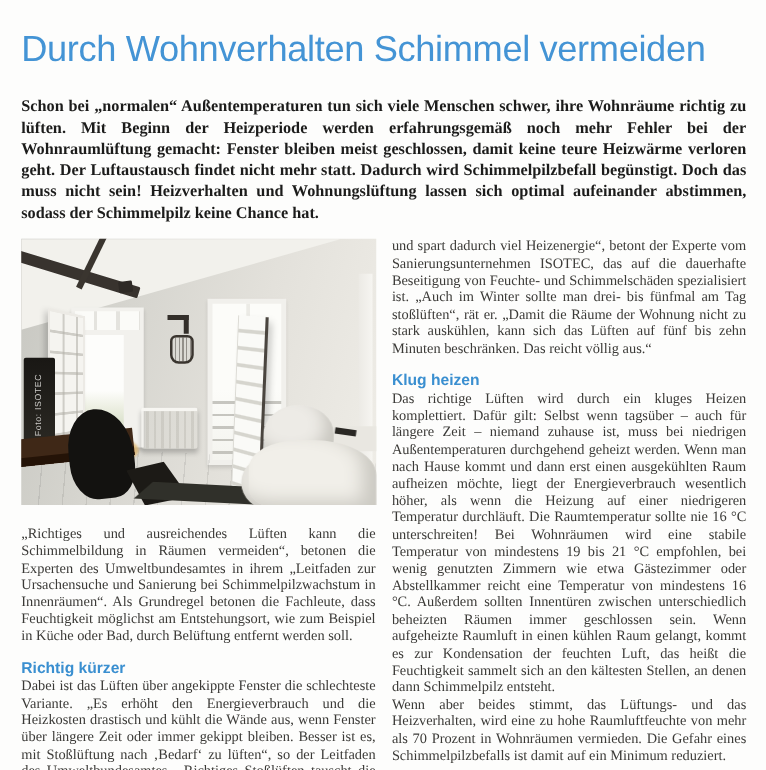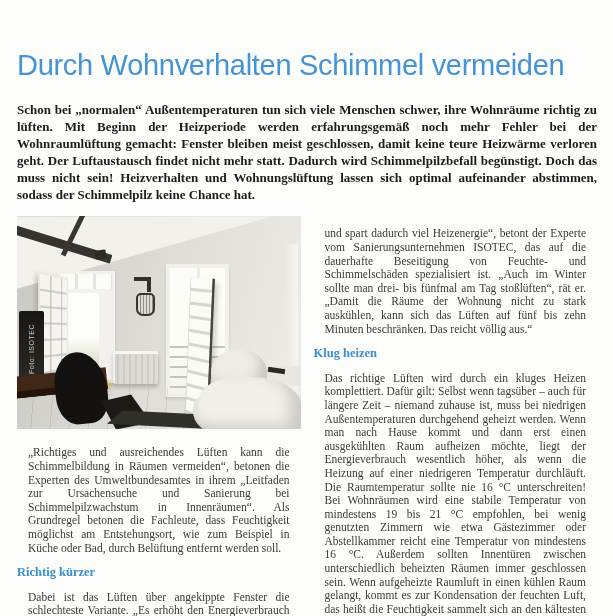--- a/index.html
+++ b/index.html
@@ -4,21 +4,21 @@
 <style>
   html, body { margin:0; padding:0; }
   body {
     width:613px; height:616px; overflow:hidden;
     background:#fdfdfc;
     font-family:"Liberation Serif", serif;
   }
   .page { padding:0 16px 0 17px; }
 
   .title {
-    margin-top:49px;
+    margin-top:24px;
     font-family:"Liberation Sans", sans-serif;
     font-weight:400;
     font-size:29px;
     letter-spacing:-0.3px;
     color:#4494d5;
     white-space:nowrap;
   }
 
   .intro {
     margin-top:13px;
@@ -29,23 +29,23 @@
     color:#1c1c1b;
   }
 
   .columns { display:flex; gap:13px; margin-top:11px; }
   .col {
     flex:1; min-width:0;
     font-size:11.5px; line-height:13.6px;
     text-align:justify; color:#3b3a37;
     hyphens:auto;
   }
-  .col p { margin:11px;font-family:Liberation Serif, serif; }
+  .col p { margin:0;font-family:Liberation Serif, serif; }
   .subhead {
-    font-family:Liberation Serif, serif;
+    font-family:Liberation Sans, sans-serif;
     font-weight:700; font-size:12.5px;
     color:#3a8fd0;
     margin:11px 0 2px 0;
     text-align:left;
   }
 
   
   .photo {
     position:relative; height:213px; margin-bottom:17px;
     overflow:hidden;

